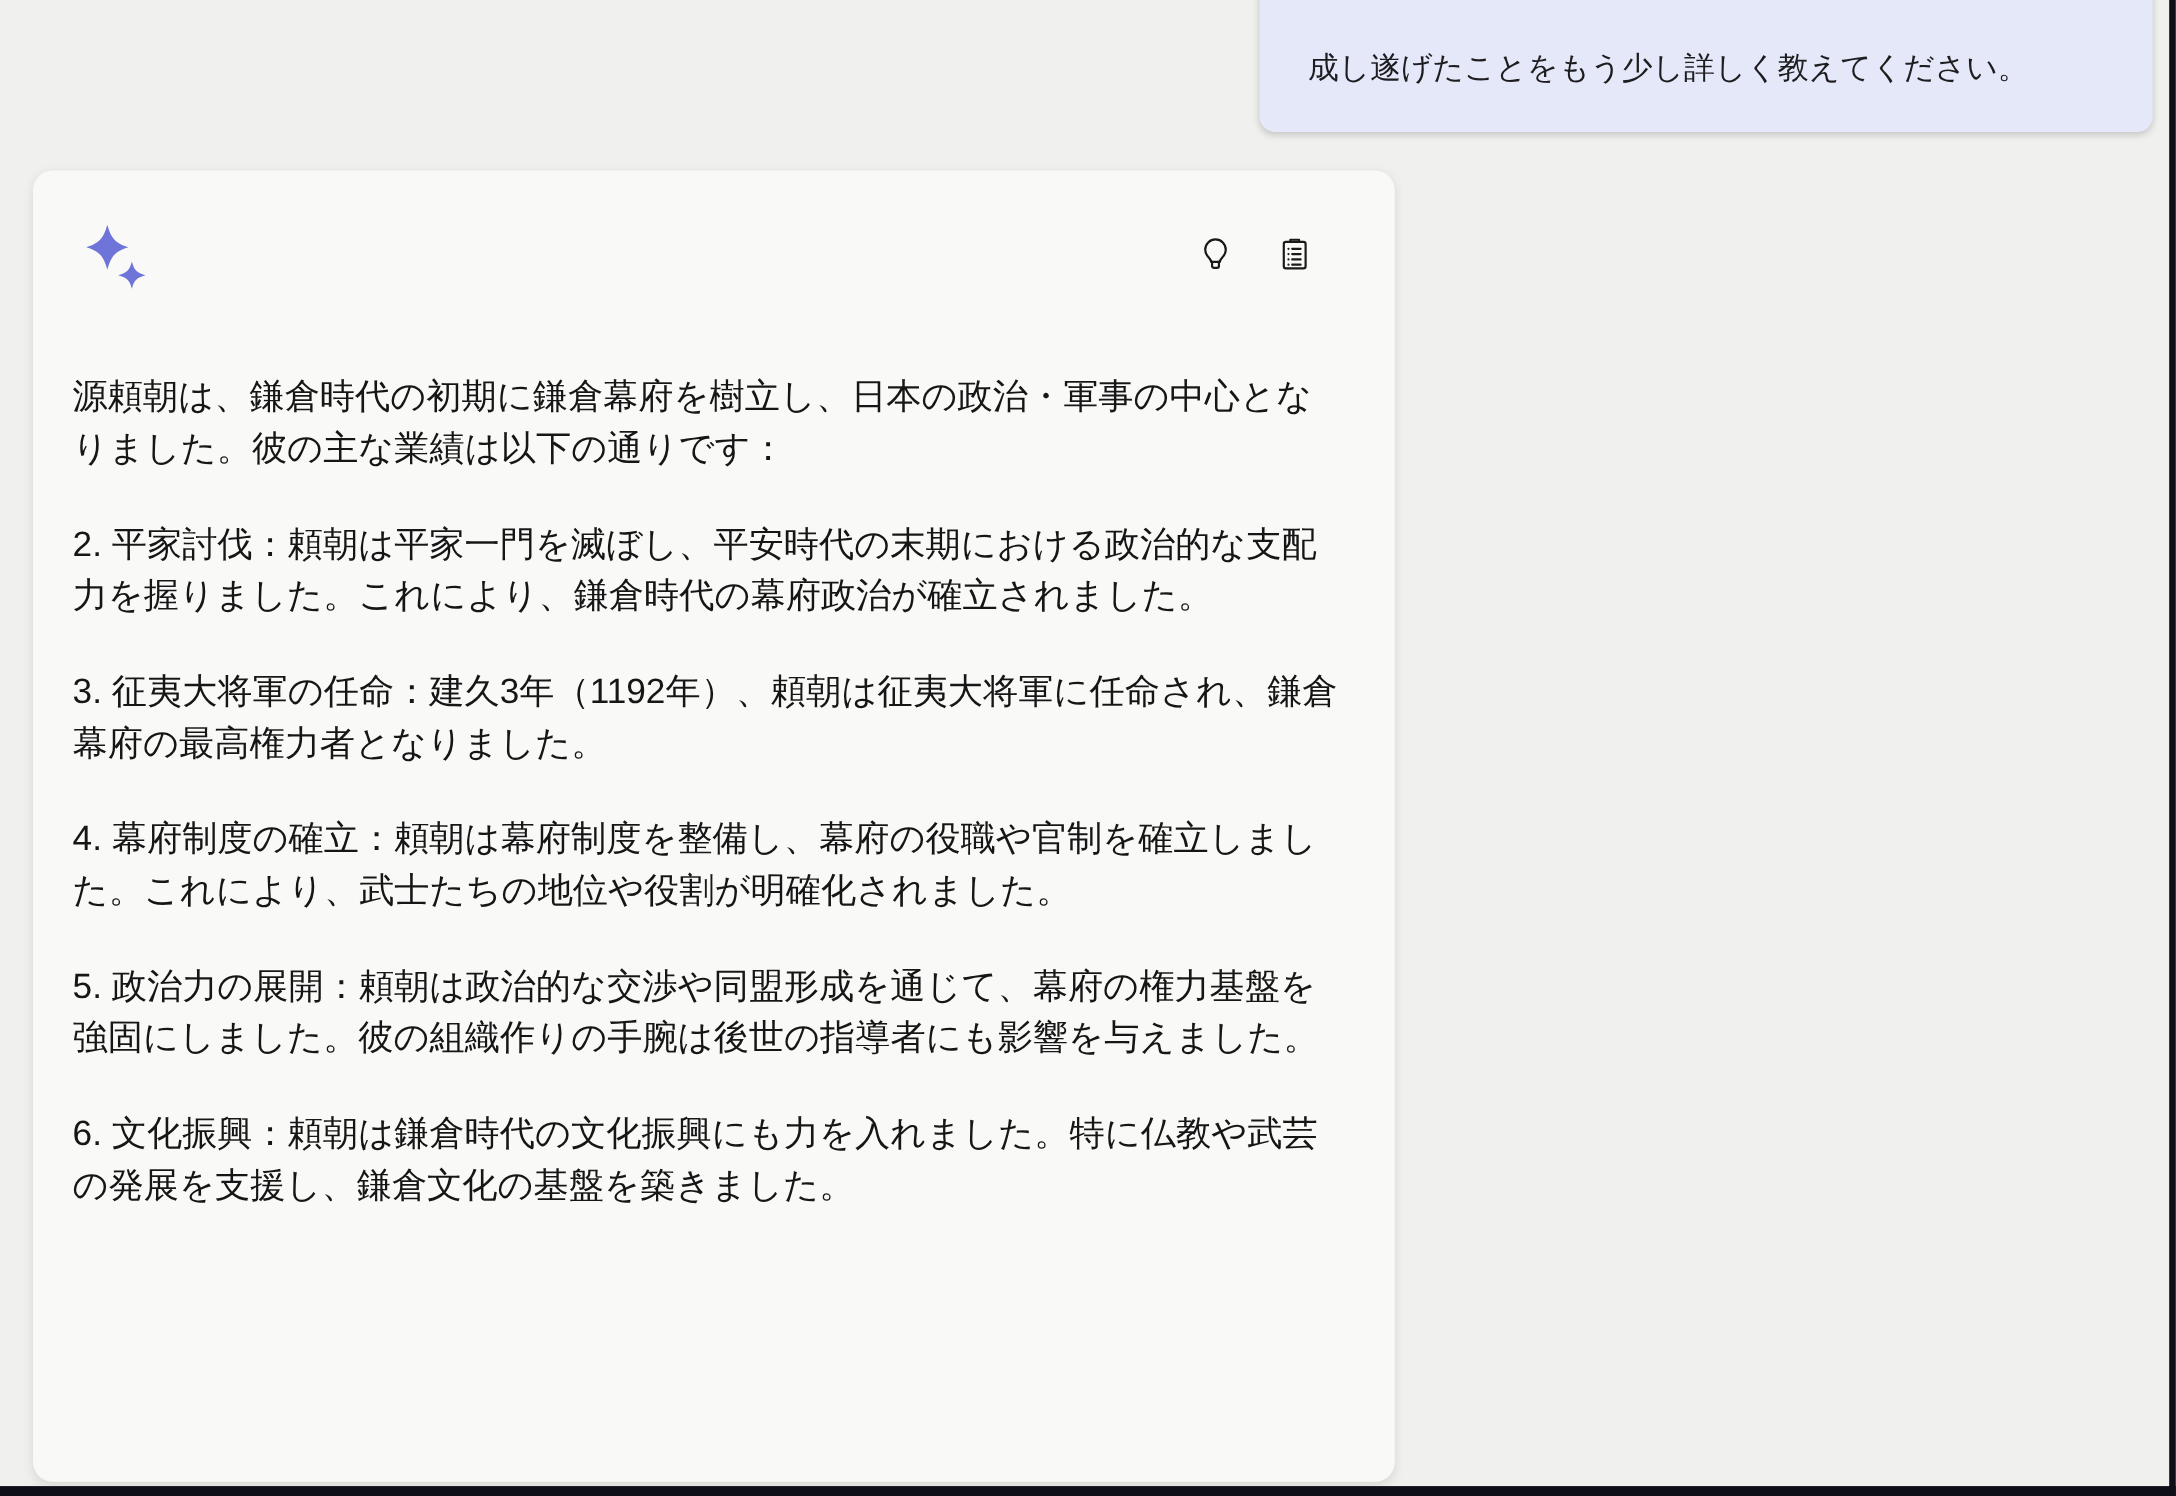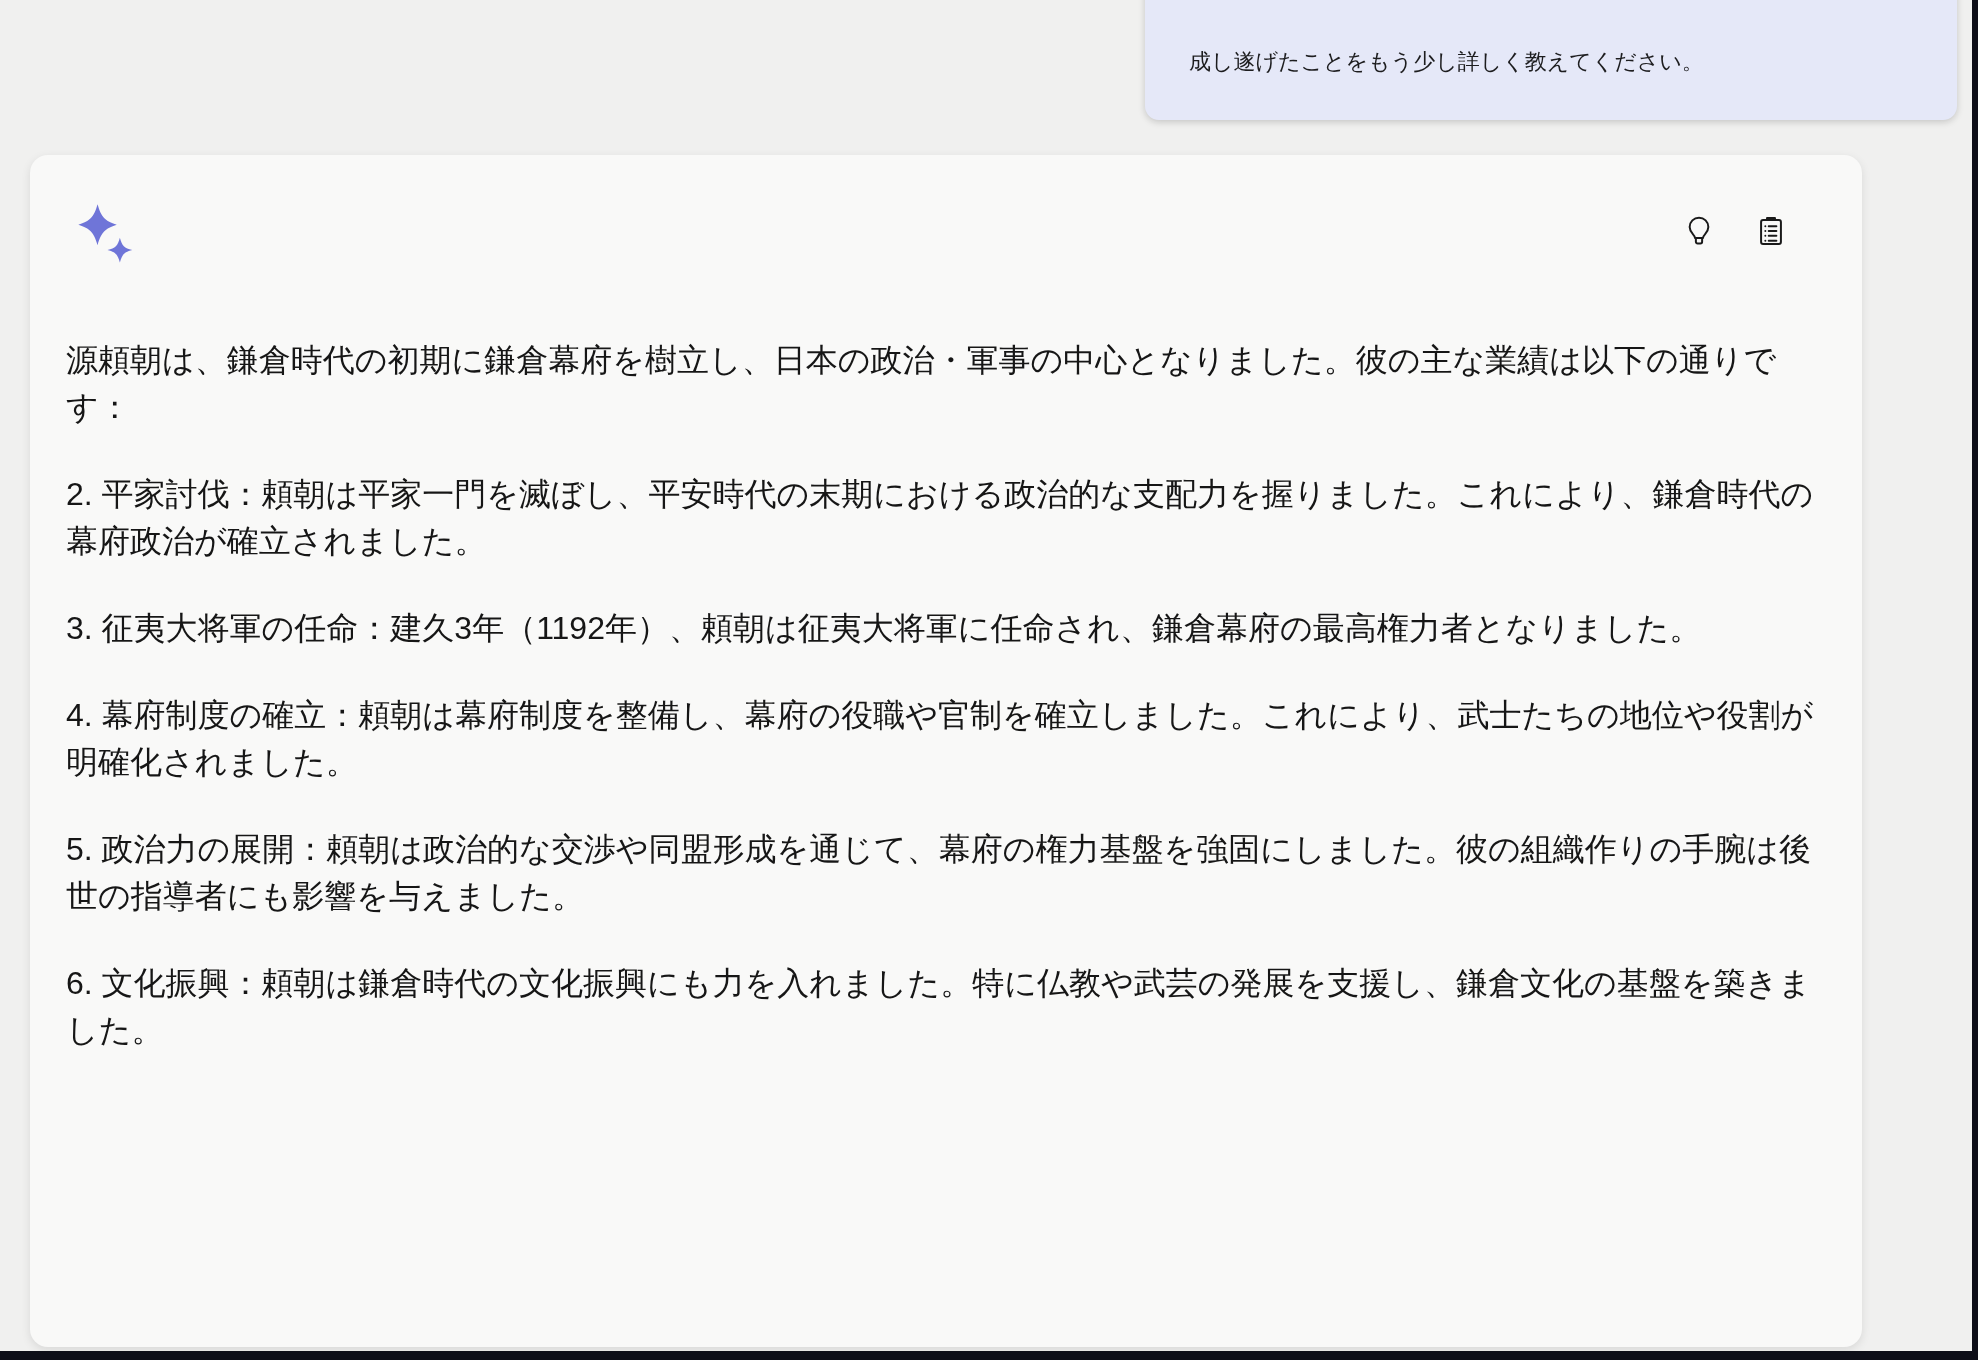--- a/index.html
+++ b/index.html
@@ -21,29 +21,29 @@
     position: absolute;
     top: -26px; right: 21px;
     width: 812px; height: 146px;
     background: #e5e8f8;
     border-radius: 14px;
     box-shadow: 0 2px 7px rgba(0,0,0,0.18);
     display: flex; align-items: flex-end;
     padding: 0 44px 36px 44px;
   }
   .user-bubble .msg-text {
-    font-size: 22px; line-height: 44px; color: #1d1d1f;
+    font-size: 28px; line-height: 44px; color: #1d1d1f;
     white-space: nowrap;
   }
 
   
   .card {
     position: absolute;
     left: 30px; top: 155px;
-    width: 1832px; height: 1192px;
+    width: 1238px; height: 1192px;
     background: #f9f9f8;
     border-radius: 18px;
     box-shadow: 0 3px 10px rgba(0,0,0,0.10);
     padding: 48px 44px 0 36px;
   }
   .card-header {
     display: flex; justify-content: space-between; align-items: flex-start;
     height: 97px;
   }
   .sparkle { width: 62px; height: 62px; margin-left: 8px; }

